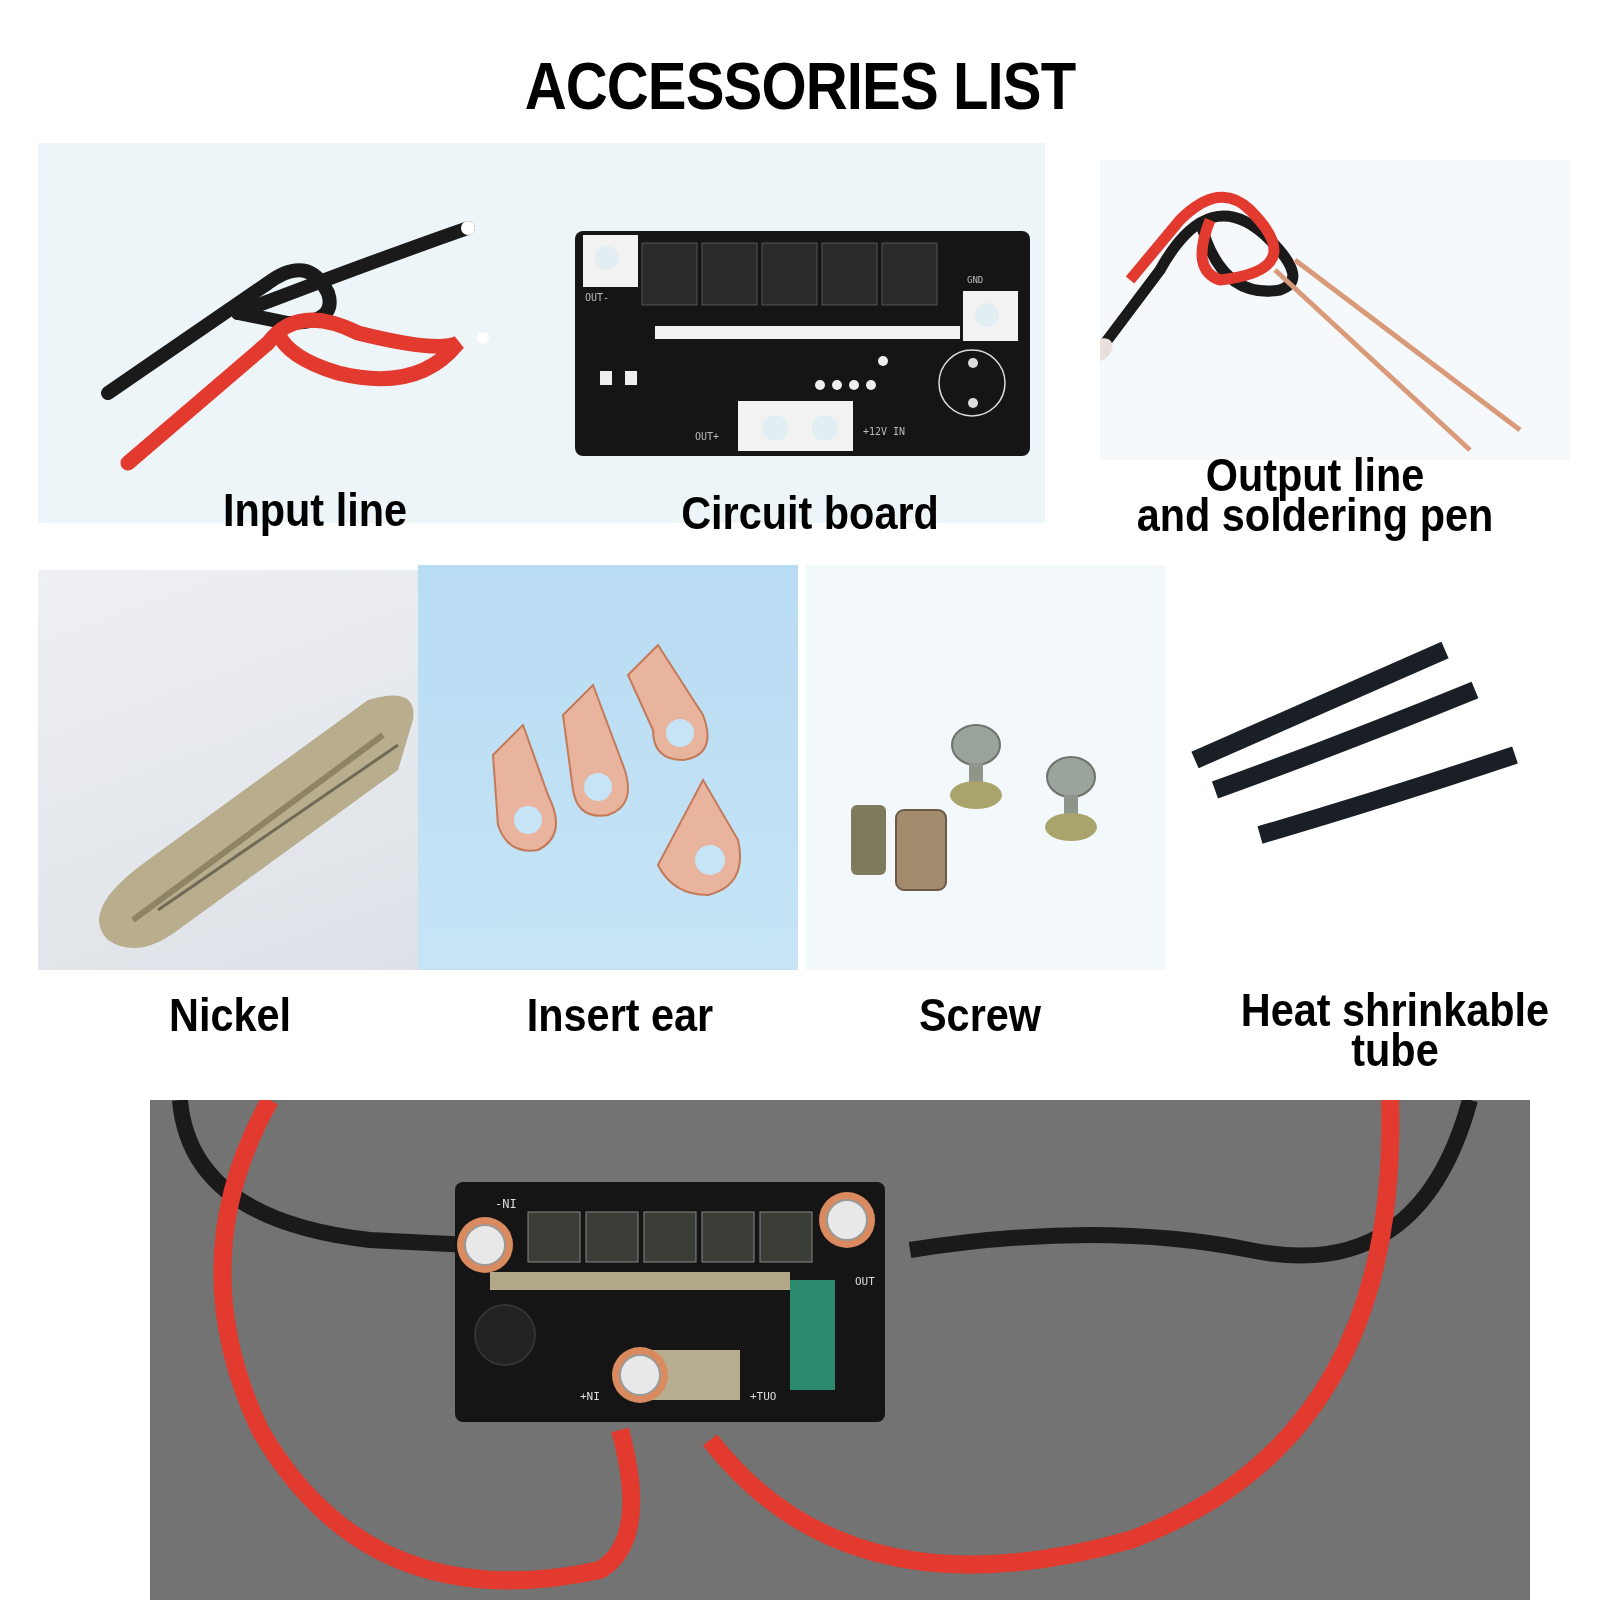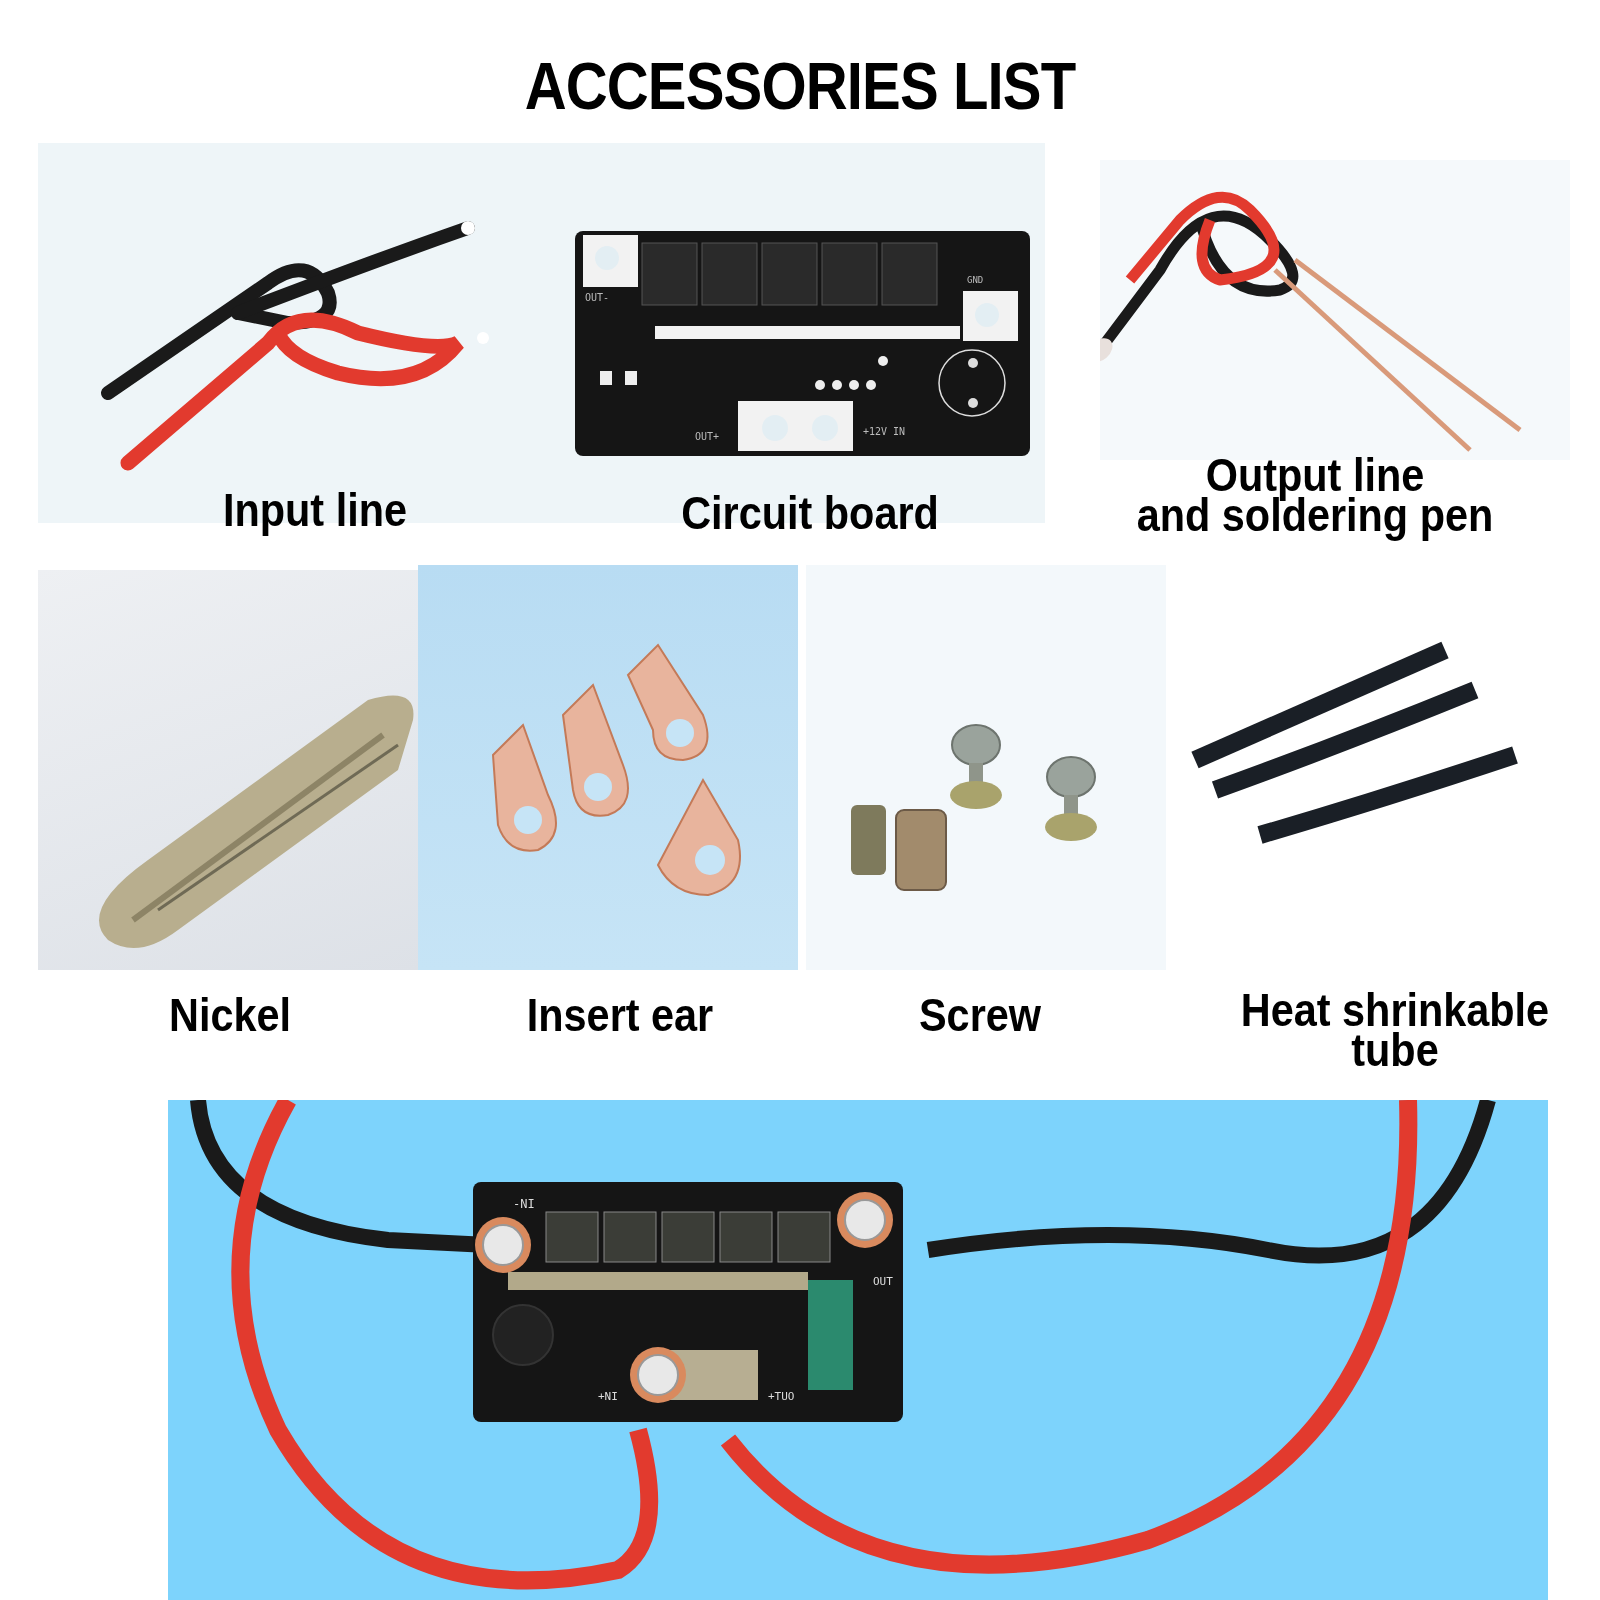--- a/index.html
+++ b/index.html
@@ -125,21 +125,21 @@
     <path d="M25 180 Q 140 130 275 70" stroke="#1a1f26" stroke-width="18" stroke-linecap="butt" fill="none"></path>
     <path d="M45 210 Q 170 165 305 110" stroke="#1a1f26" stroke-width="18" fill="none"></path>
     <path d="M90 255 Q 210 220 345 175" stroke="#1a1f26" stroke-width="18" fill="none"></path>
   </svg>
 </div>
 <div class="label" style="left:1210px;top:990px;width:370px;">
   <div>Heat shrinkable</div>
   <div>tube</div>
 </div>
 
-<div class="panel" style="left:168px;top:1100px;width:1380px;height:500px;background:#7dd3fc;">
+<div class="panel" style="left:150px;top:1100px;width:1380px;height:500px;background:#737373;">
   <svg width="1380" height="500" viewBox="0 0 1380 500">
 
     <path d="M30 0 Q 40 120 220 140 L 320 145" stroke="#1a1a1a" stroke-width="16" fill="none"></path>
     <path d="M760 150 Q 950 120 1100 150 Q 1270 185 1320 0" stroke="#1a1a1a" stroke-width="16" fill="none"></path>
 
     <path d="M120 0 Q 30 160 110 330 Q 220 520 450 470 Q 500 440 470 330" stroke="#e23a2e" stroke-width="18" fill="none"></path>
     <path d="M1240 0 Q 1250 340 980 440 Q 700 520 560 340" stroke="#e23a2e" stroke-width="18" fill="none"></path>
 
     <rect x="305" y="82" width="430" height="240" rx="8" fill="#151515"></rect>
     <g fill="#3b3d37" stroke="#888" stroke-width="1">

